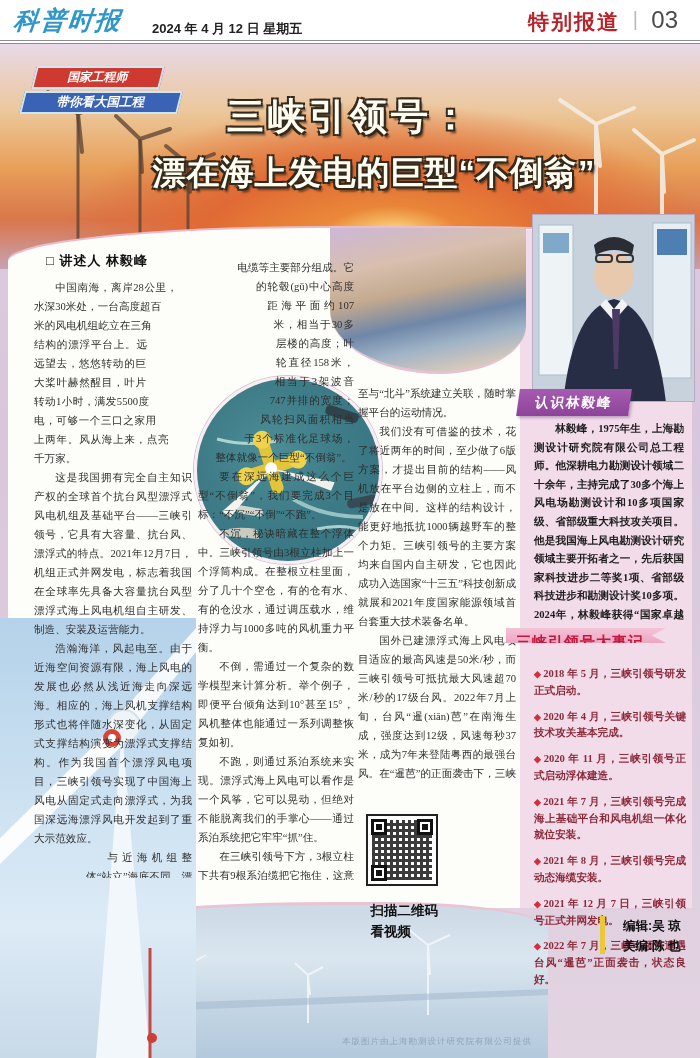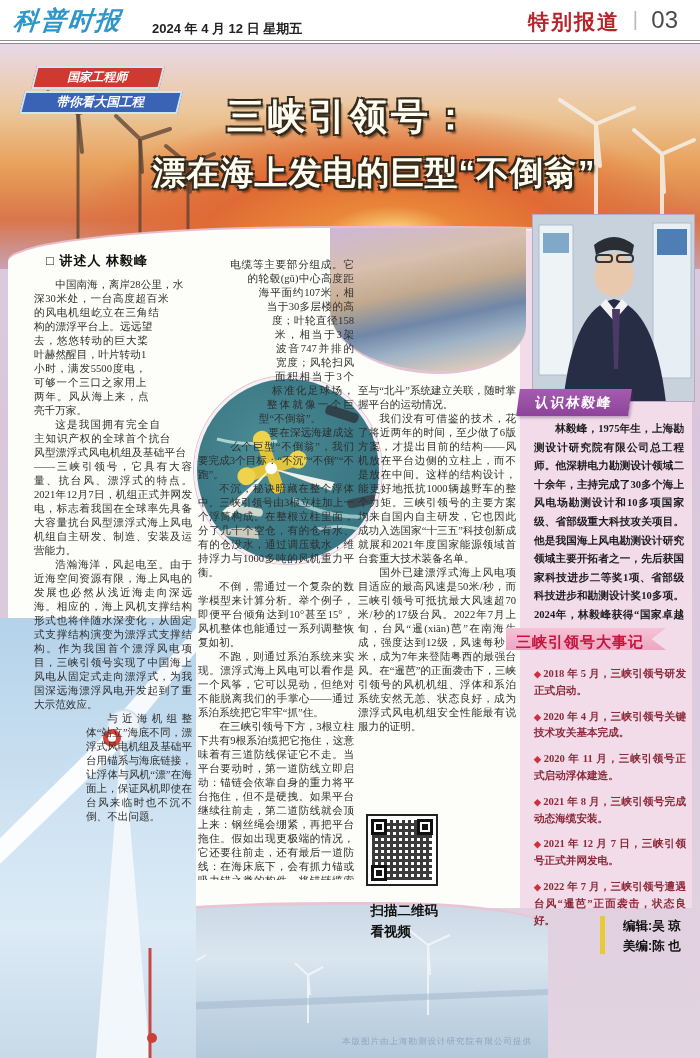--- a/index.html
+++ b/index.html
@@ -49,32 +49,32 @@
     background:linear-gradient(180deg,#cfd9e2 0%, #bcc7d4 100%); overflow:hidden; border:1px solid #b9a9c4;}
   .portrait svg { display:block; }
   .ribbon-know { position:absolute; left:518px; top:389px; width:112px; height:27px; z-index:7;
     background:linear-gradient(180deg,#a55cb0,#8d4399); color:#fff; font-family:"Liberation Sans",sans-serif;
     font-weight:bold; font-size:13.5px; text-align:center; line-height:27px; letter-spacing:2px;
     transform:skewX(-8deg); box-shadow:2px 2px 3px rgba(90,50,100,.35); }
   
   .side-panel { position:absolute; left:520px; top:230px; width:172px; height:678px; background:#f2dcea; z-index:3; }
   .bio { position:absolute; left:534px; top:420px; width:150px; z-index:6; font-size:10.6px; line-height:18.6px;
     text-align:justify; color:#1c1c1c; text-indent:2em; font-weight:bold; }
-  .events-banner { position:absolute; left:506px; top:628px; width:160px; height:22px; z-index:7;
+  .events-banner { position:absolute; left:506px; top:628px; width:160px; height:15px; z-index:7;
     background:linear-gradient(180deg,#f6c3d6,#eca6c3); clip-path:polygon(0 0,100% 0,91% 50%,100% 100%,0 100%);
     color:#c5163c; font-family:"Liberation Sans",sans-serif; font-weight:bold; font-size:15px;
     line-height:27px; padding-left:10px; letter-spacing:1px; }
   .timeline { position:absolute; left:534px; top:666px; width:152px; z-index:6; }
   .timeline .ev { position:relative; font-size:10.6px; line-height:16.8px; color:#8c2a3a; font-weight:bold;
     text-align:justify; margin-bottom:9px; padding-left:0; text-indent:0; }
   .timeline .ev .dia { color:#d42f3f; font-size:9px; margin-right:2px; }
   
   .byline { position:absolute; left:46px; top:252px; width:170px; z-index:6;
     font-family:"Liberation Sans",sans-serif; font-weight:bold; font-size:13px; color:#111; letter-spacing:1px;}
-  .col { position:absolute; z-index:6; font-size:10.6px; line-height:14px; color:#2e2e2e;
+  .col { position:absolute; z-index:6; font-size:10.6px; line-height:19px; color:#2e2e2e;
     text-align:justify; overflow:hidden; }
   .col p { text-indent:2em; }
   .col p.noindent { text-indent:0; }
   .col1 { left:34px; top:278px; width:158px; height:600px; }
   .col2 { left:198px; top:258px; width:156px; height:622px; }
   .col3 { left:358px; top:384px; width:158px; height:400px; }
   .spacer-c1 { float:right; width:66px; height:178px; margin:120px -8px 0 4px; shape-outside:circle(96px at 112px 90px); }
   .spacer-c2 { float:left; width:86px; height:196px; margin:112px 4px 0 -10px; shape-outside:circle(100px at -22px 98px); }
   .spacer-t1 { float:left; width:52px; height:235px; }
   
@@ -269,20 +269,21 @@
       <div>看视频</div>
     </div>
   </div>
 
   <div class="bio">林毅峰，1975年生，上海勘测设计研究院有限公司总工程师。他深耕电力勘测设计领域二十余年，主持完成了30多个海上风电场勘测设计和10多项国家级、省部级重大科技攻关项目。他是我国海上风电勘测设计研究领域主要开拓者之一，先后获国家科技进步二等奖1项、省部级科技进步和勘测设计奖10多项。2024年，林毅峰获得“国家卓越工程师”称号。</div>
   <div class="events-banner">三峡引领号大事记</div>
   <div class="timeline">
     <div class="ev"><span class="dia">◆</span><span>2018 年 5 月，三峡引领号研发正式启动。</span></div>
     <div class="ev"><span class="dia">◆</span><span>2020 年 4 月，三峡引领号关键技术攻关基本完成。</span></div>
     <div class="ev"><span class="dia">◆</span><span>2020 年 11 月，三峡引领号正式启动浮体建造。</span></div>
+    <div class="ev"><span class="dia">◆</span><span>2021 年 7 月，三峡引领号完成海上基础平台和风电机组一体化就位安装。</span></div>
     <div class="ev"><span class="dia">◆</span><span>2021 年 8 月，三峡引领号完成动态海缆安装。</span></div>
     <div class="ev"><span class="dia">◆</span><span>2021 年 12 月 7 日，三峡引领号正式并网发电。</span></div>
     <div class="ev"><span class="dia">◆</span><span>2022 年 7 月，三峡引领号遭遇台风“暹芭”正面袭击，状态良好。</span></div>
   </div>
 
   <div class="credits">
     <div class="bar"></div>
     <div class="txt">
       <div>编辑:吴  琼</div>
       <div>美编:陈  也</div>

